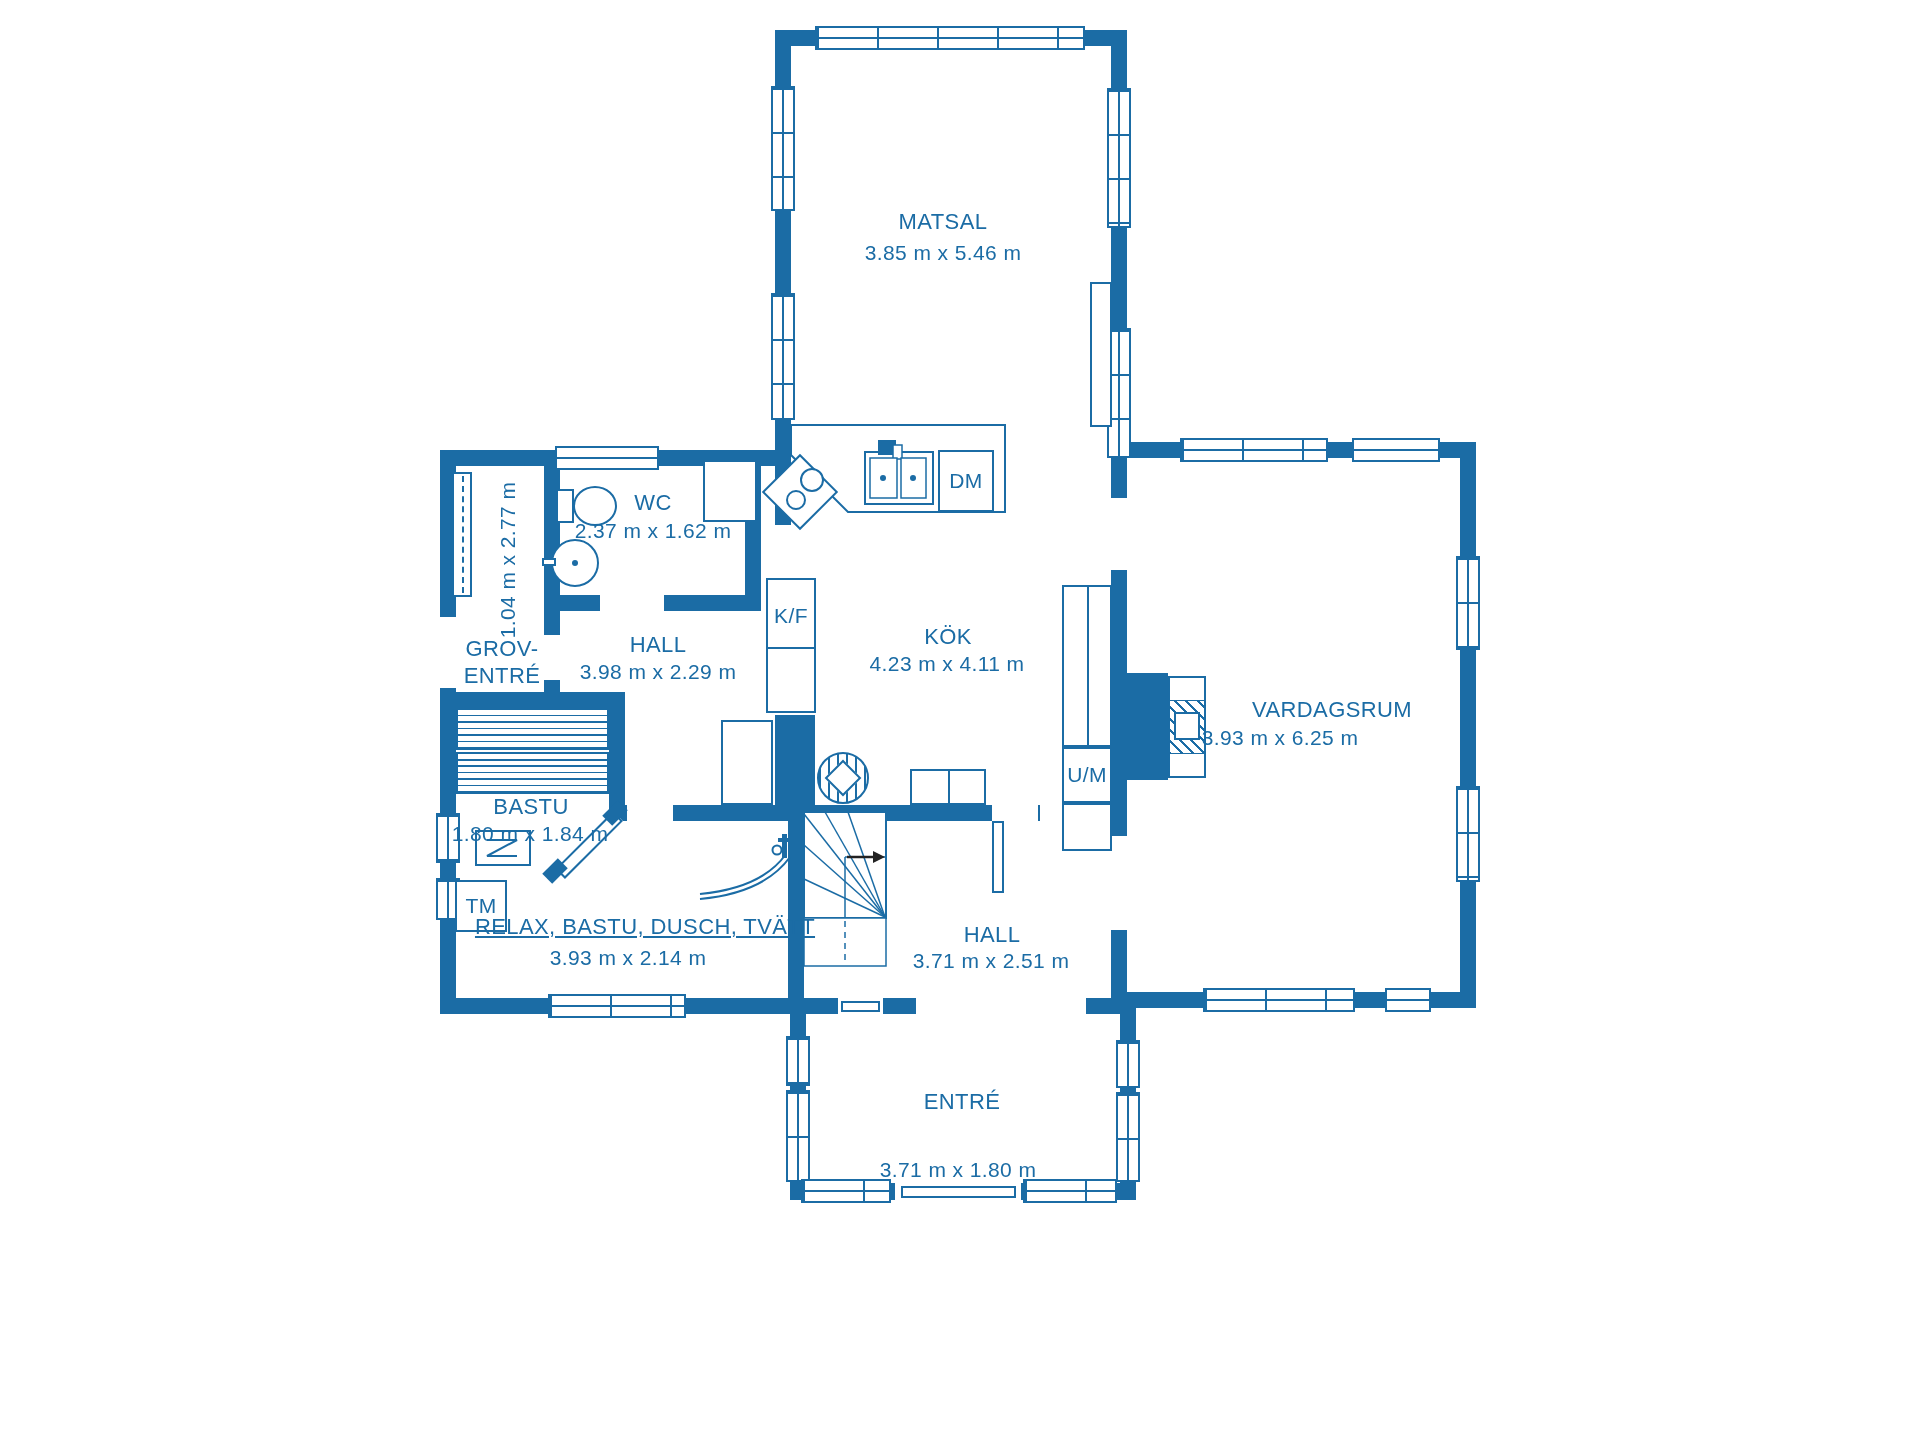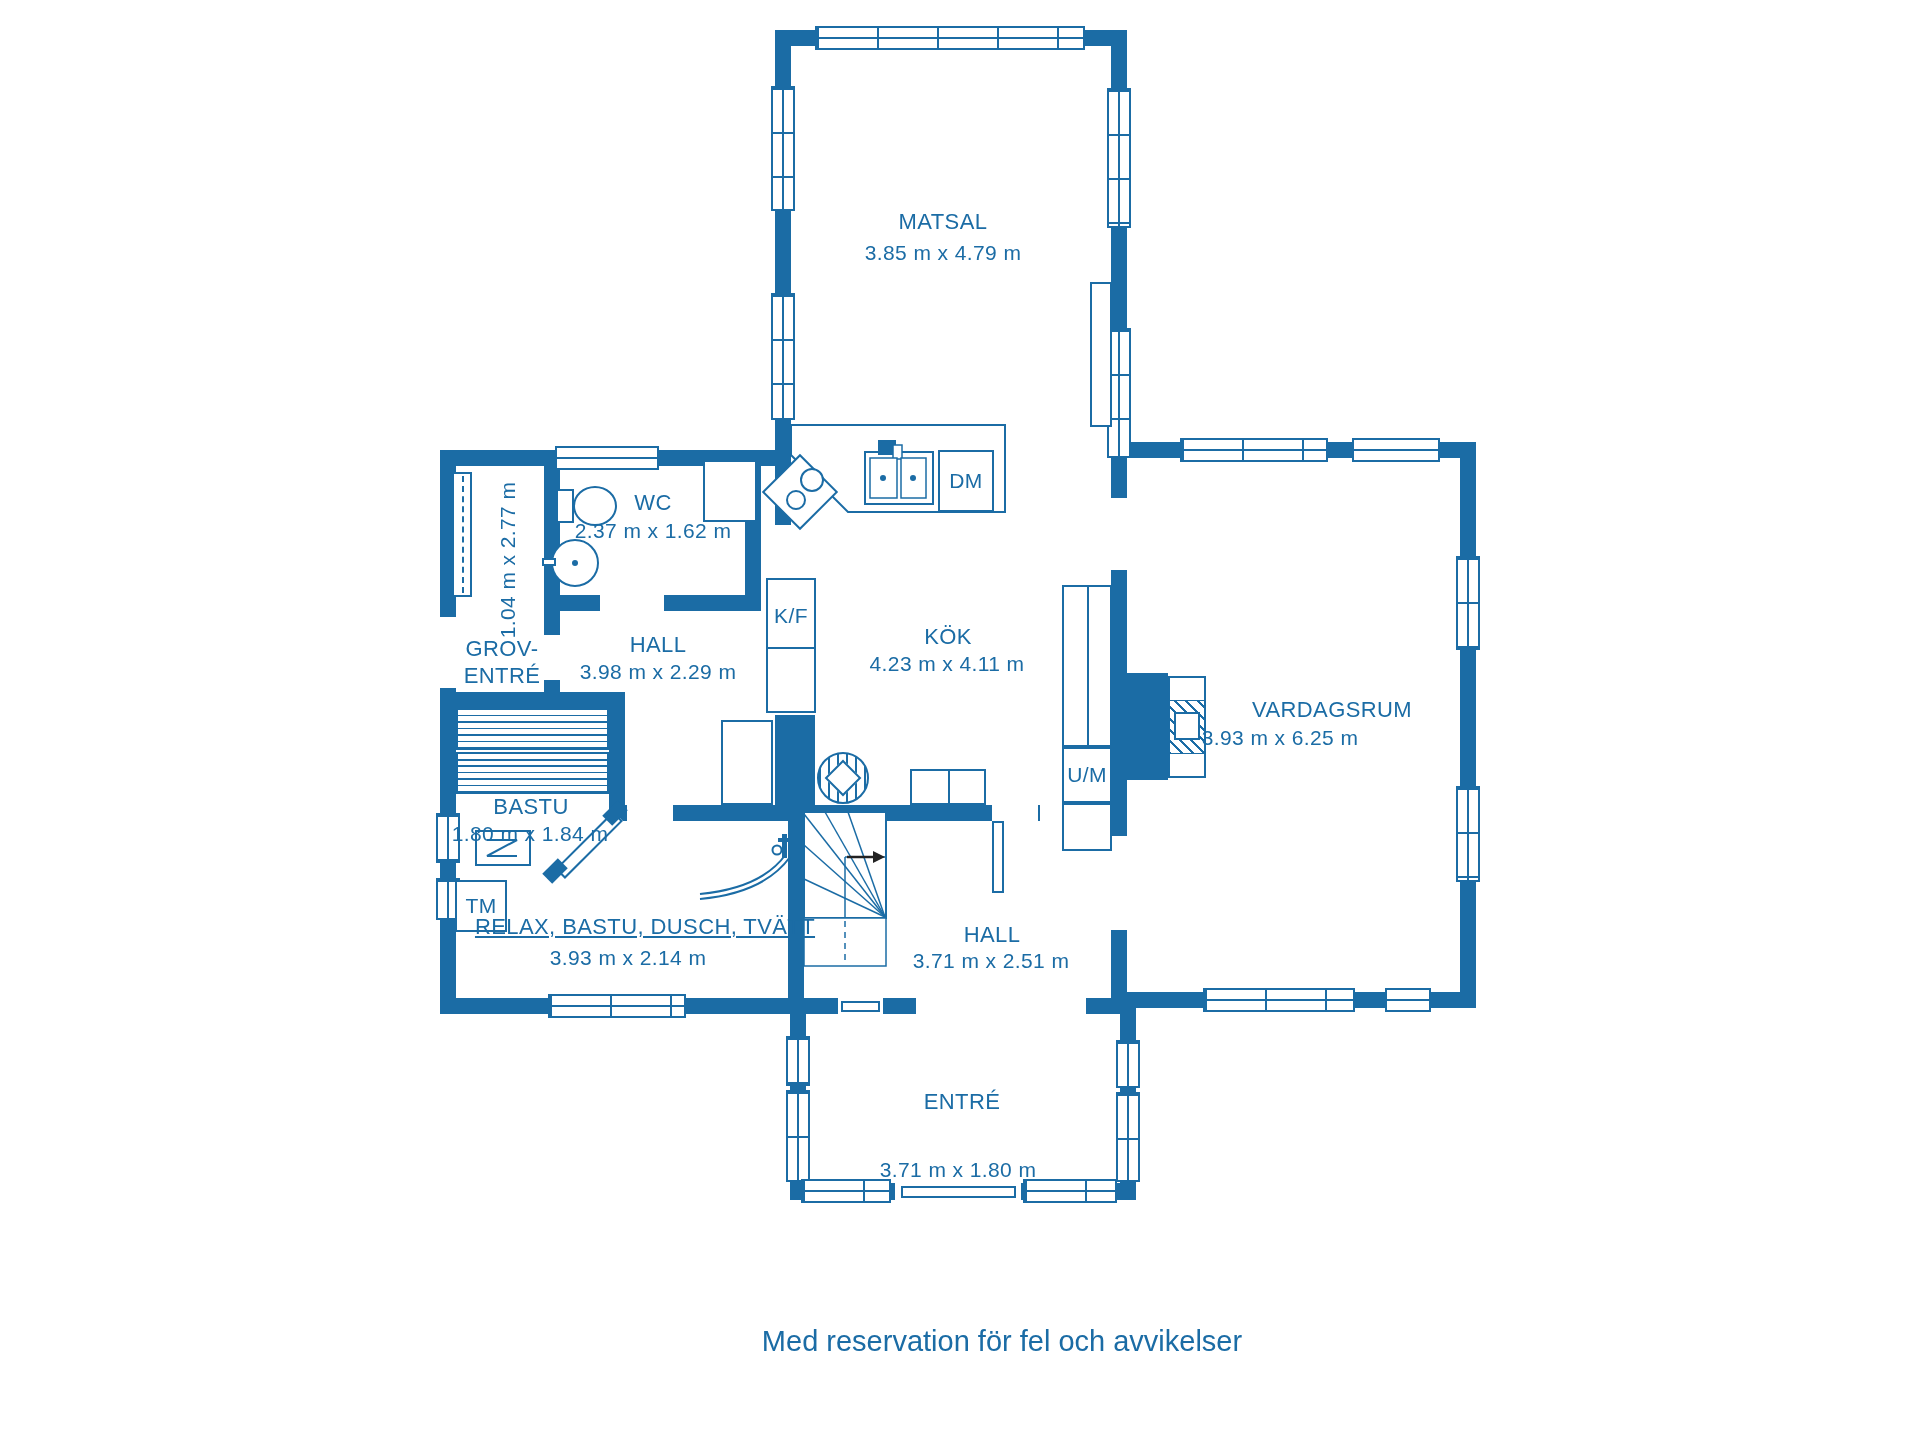--- a/index.html
+++ b/index.html
@@ -186,21 +186,21 @@
 
   <svg style="left:690px; top:828px;" width="112" height="76" viewBox="0 0 112 76">
     <path d="M10,66 Q72,60 96,26" fill="none" stroke="#1b6ca5" stroke-width="2"></path>
     <path d="M10,71 Q74,65 100,29" fill="none" stroke="#1b6ca5" stroke-width="2"></path>
     <rect x="92" y="6" width="5" height="24" fill="#1b6ca5"></rect>
     <rect x="88" y="10" width="13" height="4" fill="#1b6ca5"></rect>
     <circle cx="87" cy="22" r="4.5" fill="#ffffff" stroke="#1b6ca5" stroke-width="2"></circle>
   </svg>
 
   <div class="lbl" style="left:943px; top:222px;">MATSAL</div>
-  <div class="lbl dims" style="left:943px; top:253px;">3.85 m x 4.79 m</div>
+  <div class="lbl dims" style="left:943px; top:253px;">3.85 m x 5.46 m</div>
 
   <div class="lbl" style="left:653px; top:503px;">WC</div>
   <div class="lbl dims" style="left:653px; top:531px;">2.37 m x 1.62 m</div>
 
   <div class="lbl wrap" style="left:502px; top:663px;">GROV-ENTRÉ</div>
   <div class="lbl dims vert" style="left:508px; top:560px;">1.04 m x 2.77 m</div>
 
   <div class="lbl" style="left:658px; top:645px;">HALL</div>
   <div class="lbl dims" style="left:658px; top:672px;">3.98 m x 2.29 m</div>
 
@@ -220,14 +220,13 @@
   <div class="lbl dims" style="left:991px; top:961px;">3.71 m x 2.51 m</div>
 
   <div class="lbl" style="left:962px; top:1102px;">ENTRÉ</div>
   <div class="lbl dims" style="left:958px; top:1170px;">3.71 m x 1.80 m</div>
 
   <div class="lbl" style="left:966px; top:481px; font-size:21px;">DM</div>
   <div class="lbl" style="left:791px; top:616px; font-size:21px;">K/F</div>
   <div class="lbl" style="left:1087px; top:775px; font-size:21px;">U/M</div>
   <div class="lbl" style="left:481px; top:906px; font-size:21px;">TM</div>
 
-  <div class="footer" style="left:1002px; top:1341px;">Med reservation för fel och avvikelser</div>
 </div>
 
 </body></html>

